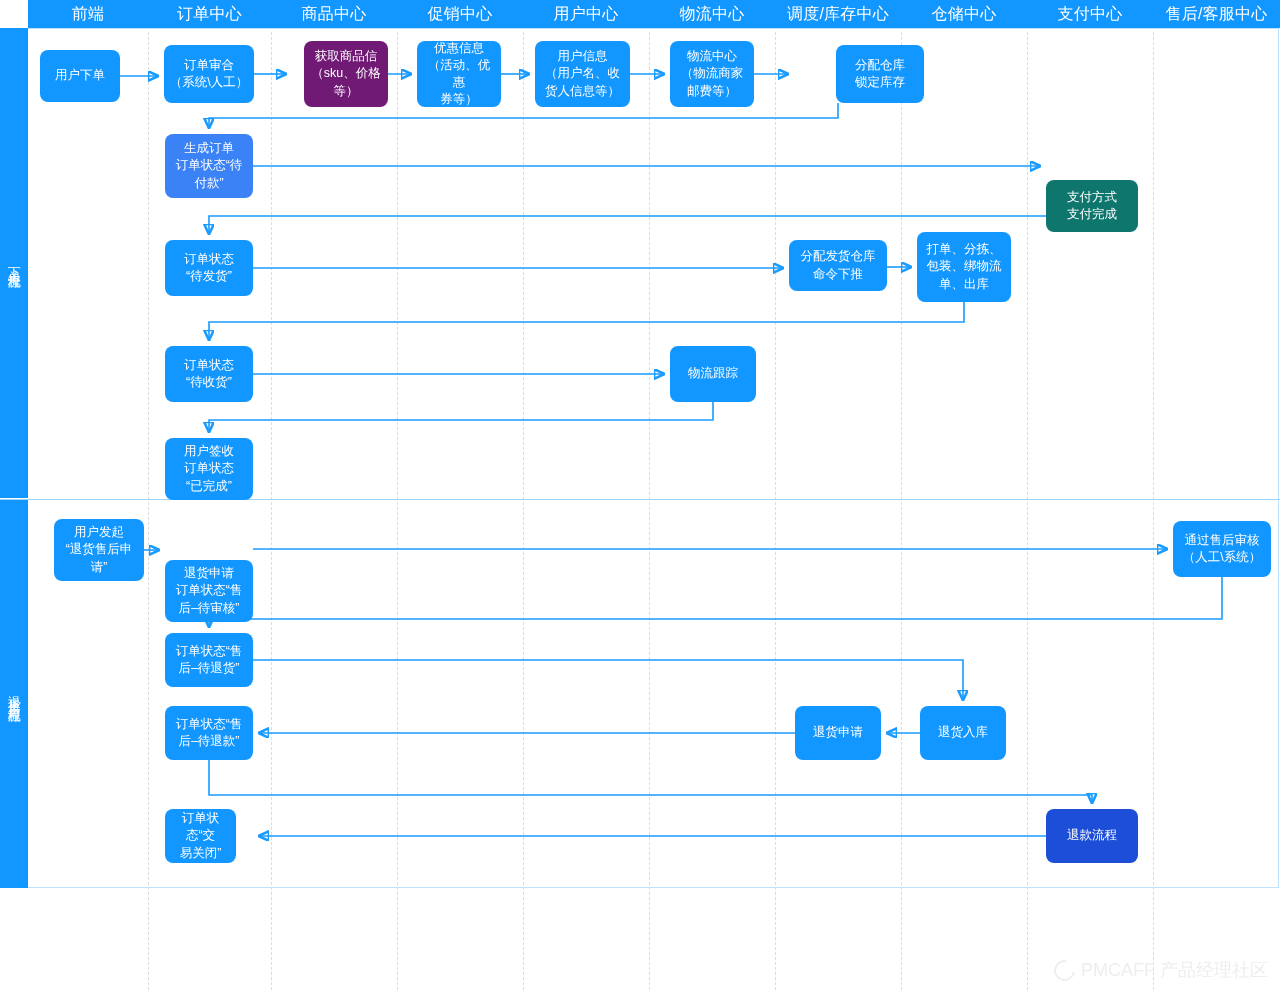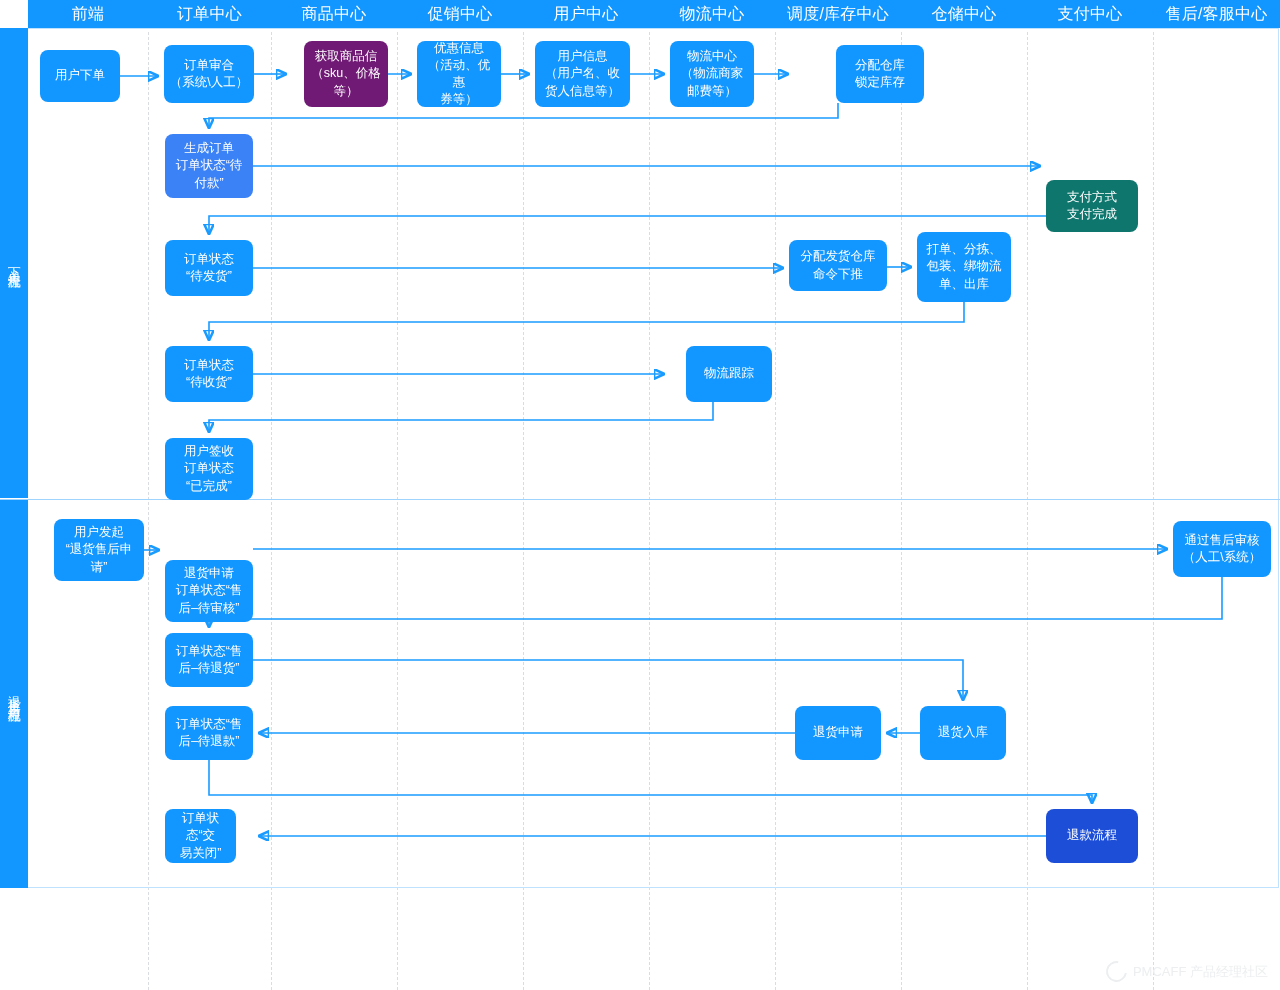--- a/index.html
+++ b/index.html
@@ -81,21 +81,21 @@
     stroke:#1a9bff;
     stroke-width:1.6;
   }
 
   
   .watermark{
     position:absolute;
     right:12px;bottom:8px;
     display:flex;align-items:center;gap:6px;
     color:#eceef0;
-    font-size:13px;
+    font-size:18px;
     user-select:none;
   }
   .wm-mark{
     width:17px;height:17px;border-radius:50%;
     border:2px solid #eceef0;
     border-right-color:transparent;
     transform:rotate(-35deg);
   }
 </style>
 </head>
@@ -199,21 +199,21 @@
 支付完成</div>
       <div class="node" style="left: 165px; top: 240px; width: 88px; height: 56px; background: rgb(18, 150, 255);">订单状态
 “待发货”</div>
       <div class="node" style="left: 789px; top: 240px; width: 98px; height: 51px; background: rgb(18, 150, 255);">分配发货仓库
 命令下推</div>
       <div class="node" style="left: 917px; top: 232px; width: 94px; height: 70px; background: rgb(18, 150, 255);">打单、分拣、
 包装、绑物流
 单、出库</div>
       <div class="node" style="left: 165px; top: 346px; width: 88px; height: 56px; background: rgb(18, 150, 255);">订单状态
 “待收货”</div>
-      <div class="node" style="left: 670px; top: 346px; width: 86px; height: 56px; background: rgb(18, 150, 255); margin-left: 16px;">物流跟踪</div>
+      <div class="node" style="left: 670px; top: 346px; width: 86px; height: 56px; background: rgb(18, 150, 255);">物流跟踪</div>
       <div class="node" style="left: 165px; top: 438px; width: 88px; height: 62px; background: rgb(18, 150, 255);">用户签收
 订单状态
 “已完成”</div>
       <div class="node" style="left: 54px; top: 519px; width: 90px; height: 62px; background: rgb(18, 150, 255);">用户发起
 “退货售后申
 请”</div>
       <div class="node" style="left: 165px; top: 519px; width: 88px; height: 62px; background: rgb(18, 150, 255); margin-top: 41px;">退货申请
 订单状态“售
 后–待审核”</div>
       <div class="node" style="left: 1173px; top: 521px; width: 98px; height: 56px; background: rgb(18, 150, 255);">通过售后审核

